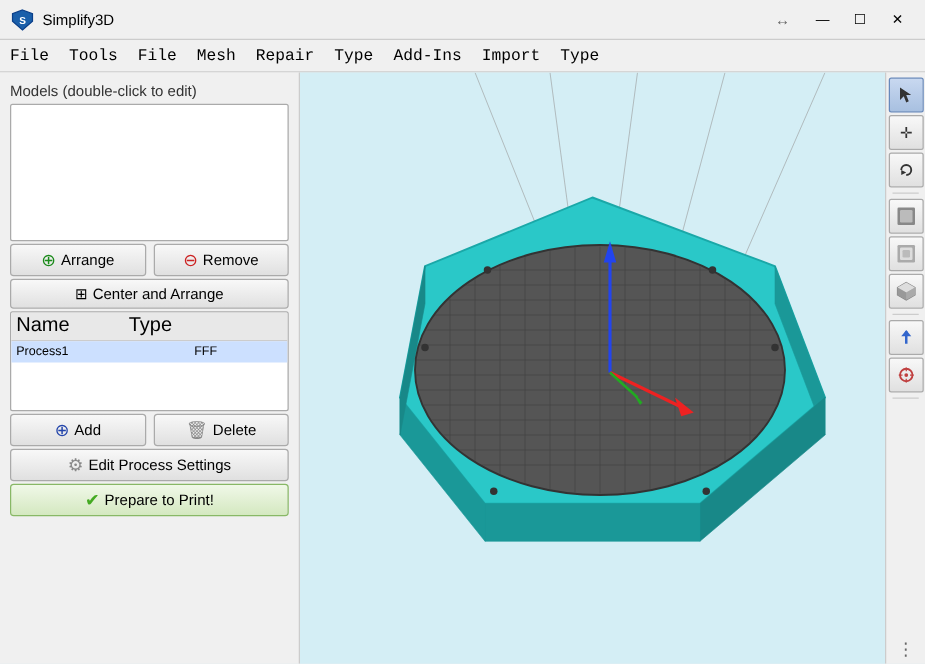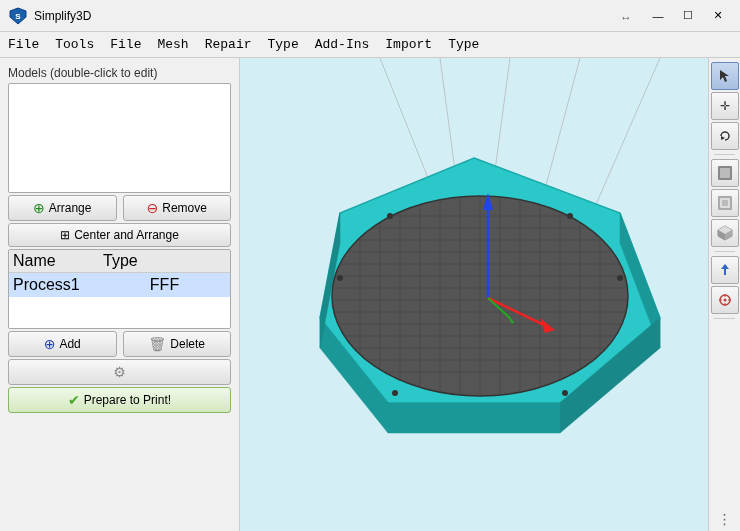--- a/index.html
+++ b/index.html
@@ -145,21 +145,21 @@
       border-bottom: 1px solid #ccc;
       padding: 2px 4px;
       font-size: 16px;
     }
     .col-name { width: 90px; font-weight: 500; }
     .col-type { flex: 1; font-weight: 400; }
 
     .process-row {
       display: flex;
       padding: 3px 4px;
-      font-size: 16px;
+      font-size: 10px;
       background: #cce0ff;
     }
     .process-row .col-name { width: 90px; }
     .process-row .col-type { flex: 1; text-align: center; }
 
     
     #viewport {
       flex: 1;
       background: #d4eef5;
       position: relative;
@@ -282,20 +282,21 @@
         <span>Add</span>
       </button>
       <button class="panel-btn">
         <span class="icon-delete">🗑</span>
         <span>Delete</span>
       </button>
     </div>
 
     <button class="panel-btn full-btn">
       <span class="icon-edit">⚙</span>
+      <span>Edit Process Settings</span>
     </button>
 
     <button class="panel-btn full-btn" style="background: linear-gradient(to bottom, #f0f8e8, #d4e8c0); border-color: #88b866;">
       <span class="icon-prepare">✔</span>
       <span>Prepare to Print!</span>
     </button>
 
   </div>
 
   <div id="viewport">

